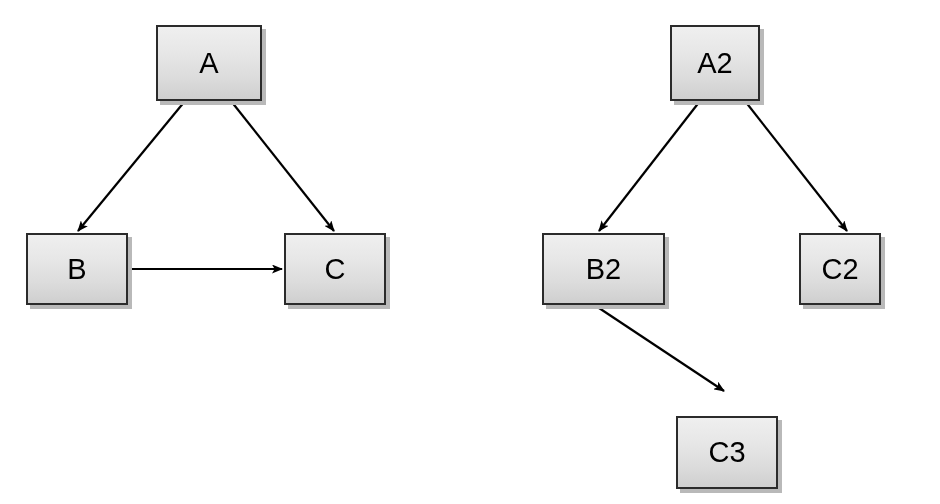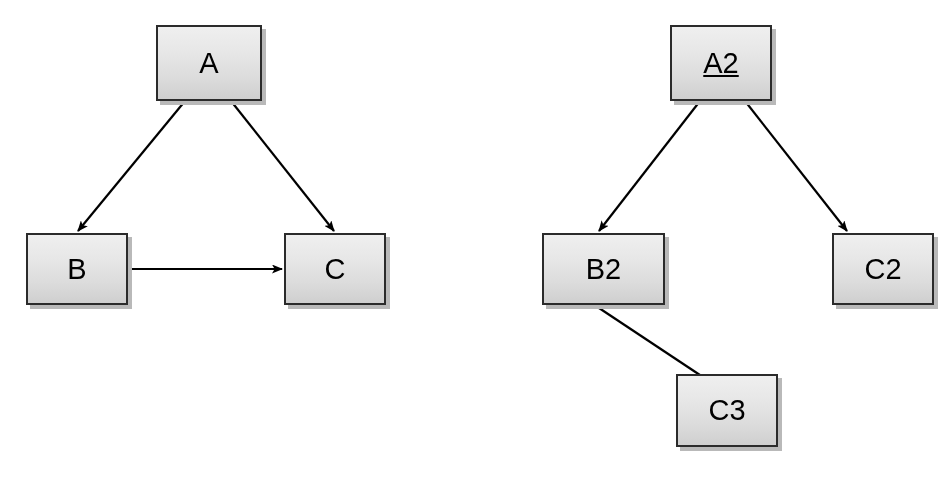--- a/index.html
+++ b/index.html
@@ -70,27 +70,27 @@
   <div id="nodes-group">
       <div class="node" style="left: 156px; top: 25px; width: 106px; height: 76px;">
         <span class="node-label">A</span>
       </div>
       <div class="node" style="left: 26px; top: 233px; width: 102px; height: 72px;">
         <span class="node-label">B</span>
       </div>
       <div class="node" style="left: 284px; top: 233px; width: 102px; height: 72px;">
         <span class="node-label">C</span>
       </div>
-      <div class="node" style="left: 670px; top: 25px; width: 102px; height: 76px; text-decoration: underline;">
+      <div class="node" style="left: 670px; top: 25px; width: 90px; height: 76px;">
         <span class="node-label">A2</span>
       </div>
       <div class="node" style="left: 542px; top: 233px; width: 123px; height: 72px;">
         <span class="node-label">B2</span>
       </div>
-      <div class="node" style="left: 832px; top: 233px; width: 102px; height: 72px;">
+      <div class="node" style="left: 799px; top: 233px; width: 82px; height: 72px;">
         <span class="node-label">C2</span>
       </div>
-      <div class="node" style="left: 676px; top: 374px; width: 102px; height: 73px;">
+      <div class="node" style="left: 676px; top: 416px; width: 102px; height: 73px;">
         <span class="node-label">C3</span>
       </div>
     </div>
 
 </div>
 
 </body></html>

